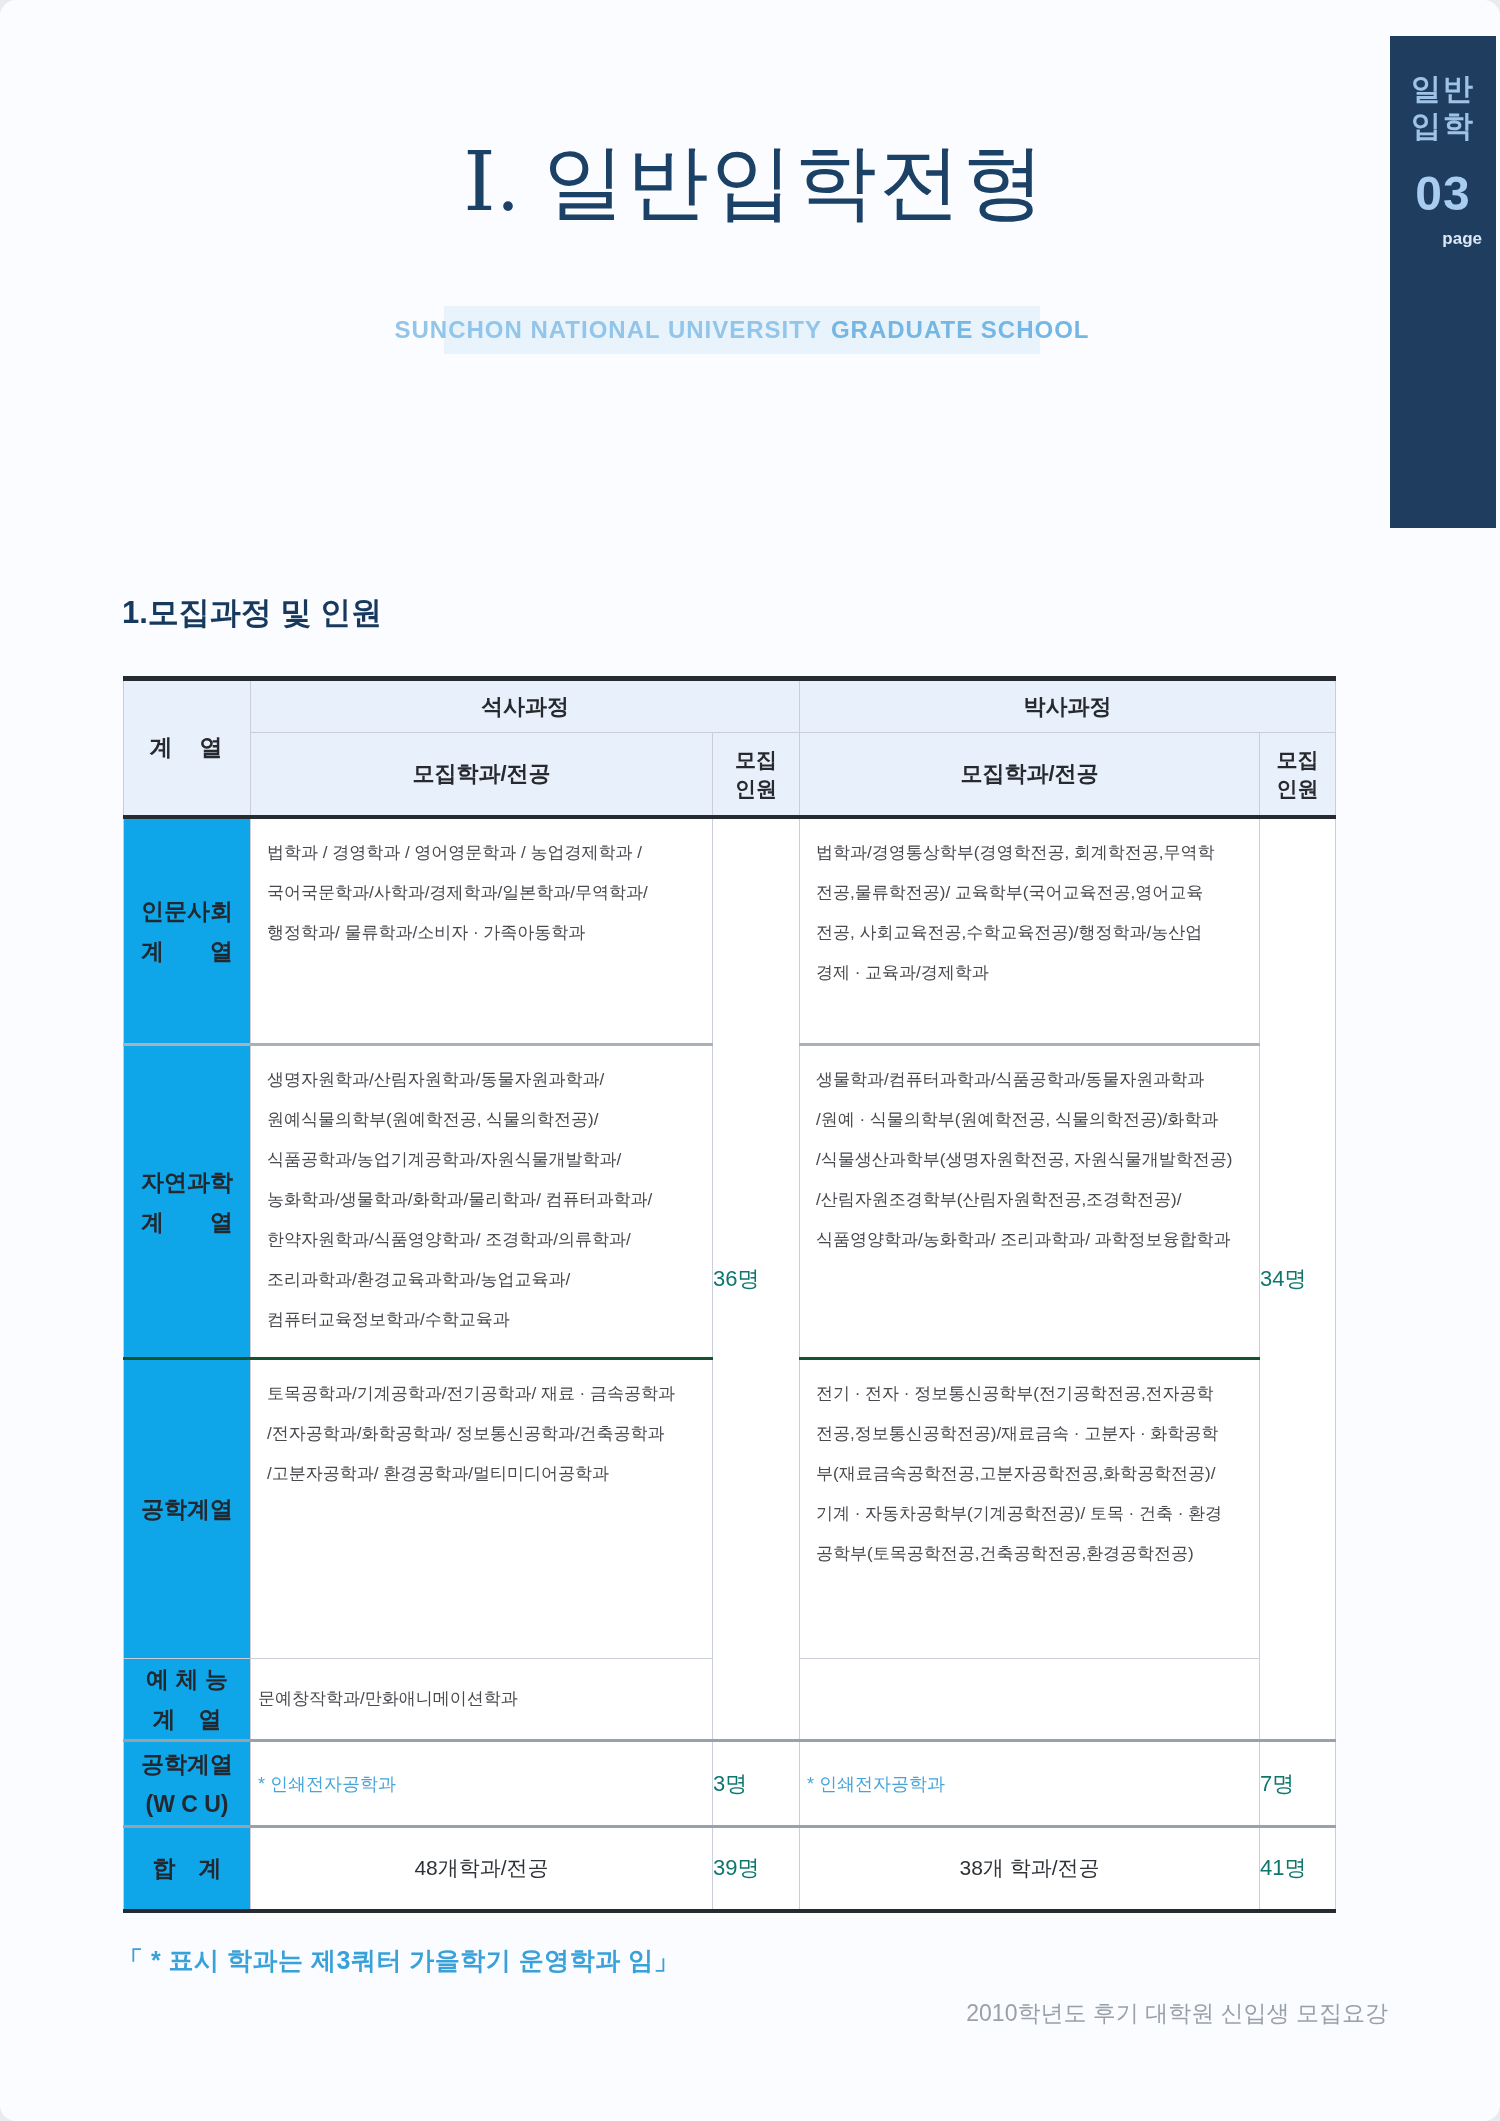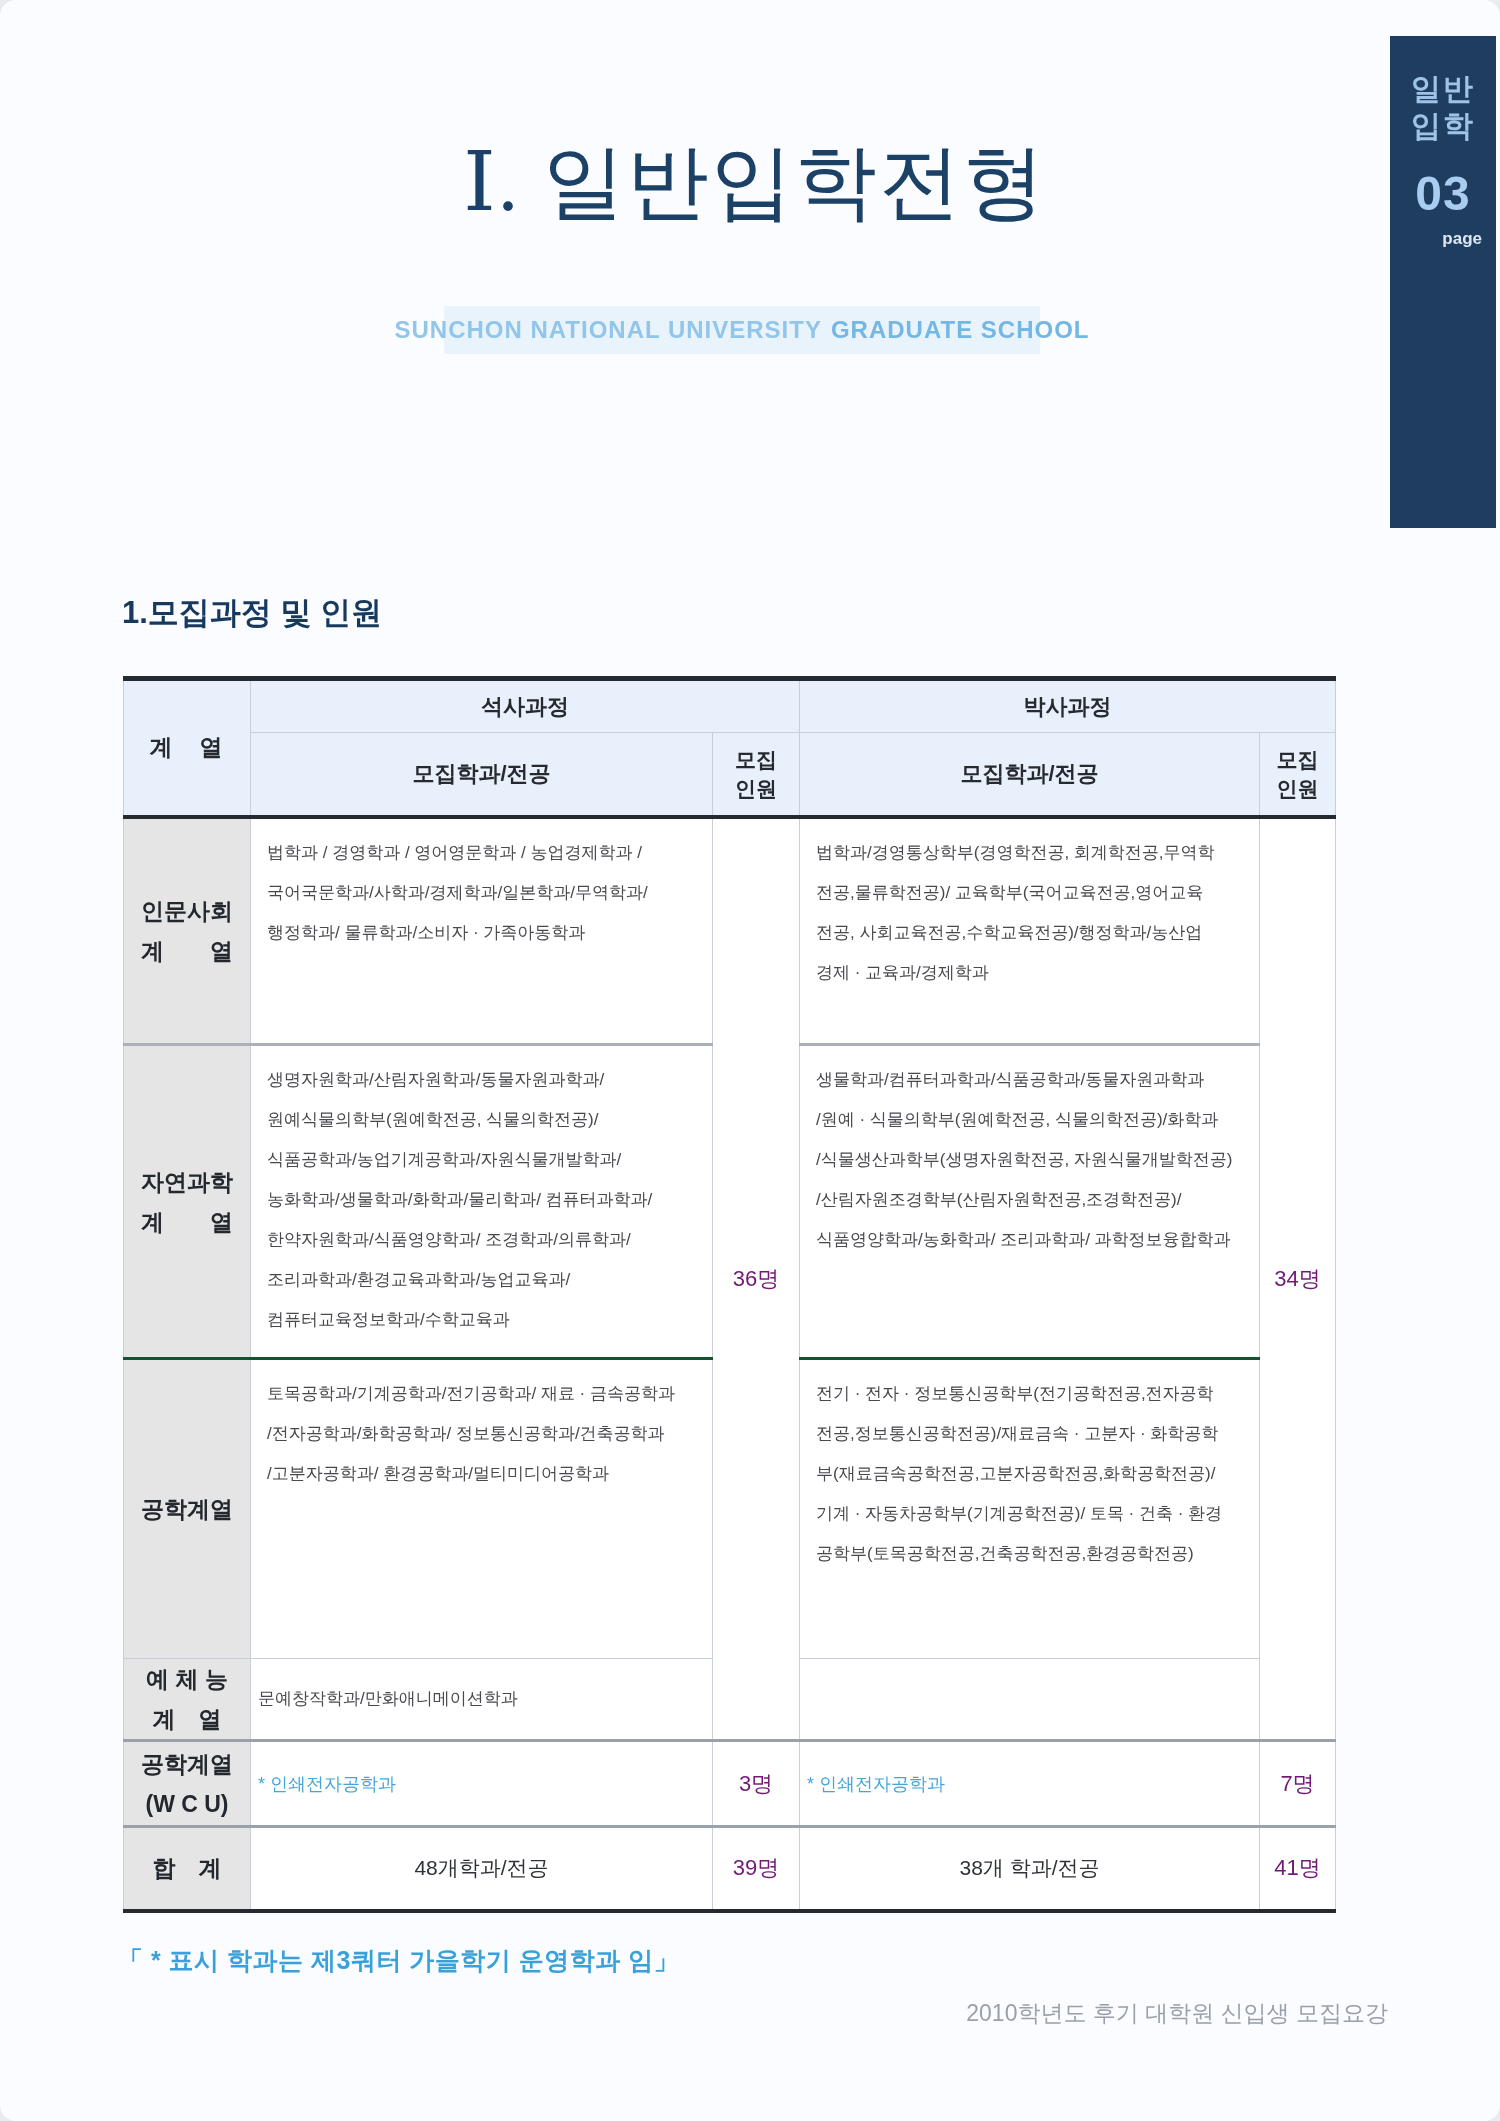--- a/index.html
+++ b/index.html
@@ -66,31 +66,31 @@
   tr.r5 td { border-top:3px solid #99a1ad; }
   tr.r6 td { border-top:3px solid #99a1ad;margin-top:48px; }
   tr.r1 { height:228px; }
   tr.r2 { height:314px; }
   tr.r3 { height:300px; }
   tr.r4 { height:76px; }
   tr.r5 { height:86px; }
   tr.r6 { height:84px; }
 
   td.cat {
-    background:#e5e5e5; text-align:center; vertical-align:middle;
+    background:#0ea5e9; text-align:center; vertical-align:middle;
     font-size:23px; font-weight:bold; color:#23272e;
     white-space:pre-line; line-height:40px;
   }
   td.dept {
     vertical-align:top; text-align:left;
     padding:14px 6px 8px 16px;
     font-size:17px; color:#48484e; line-height:40px; white-space:pre-line;
   }
   td.dept.vmid { vertical-align:middle; padding-top:0; padding-bottom:0;padding-left:7px; }
-  td.quota { text-align:center; vertical-align:middle; font-size:22px; color:#701a75; }
+  td.quota { vertical-align:middle; font-size:22px; color:#0f766e; }
   td.blue { color:#45a5da; font-size:18px; }
   td.total-cell { text-align:center; vertical-align:middle; font-size:21px; color:#2e3238; padding:0; white-space:nowrap; }
 
   
   .footnote {
     position:absolute; top:1944px; left:118px;
     font-size:25px; font-weight:bold; color:#39a1d9; letter-spacing:0.5px;
   }
   .page-footer {
     position:absolute; top:1998px; right:112px;

